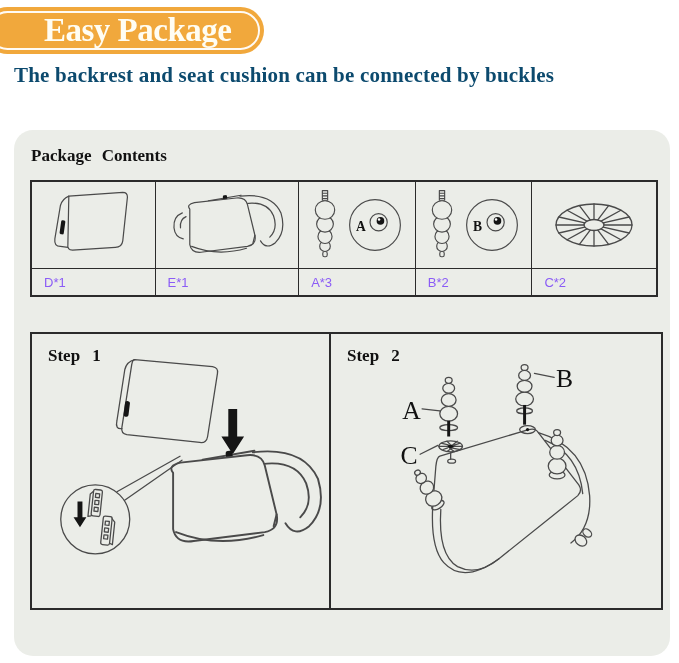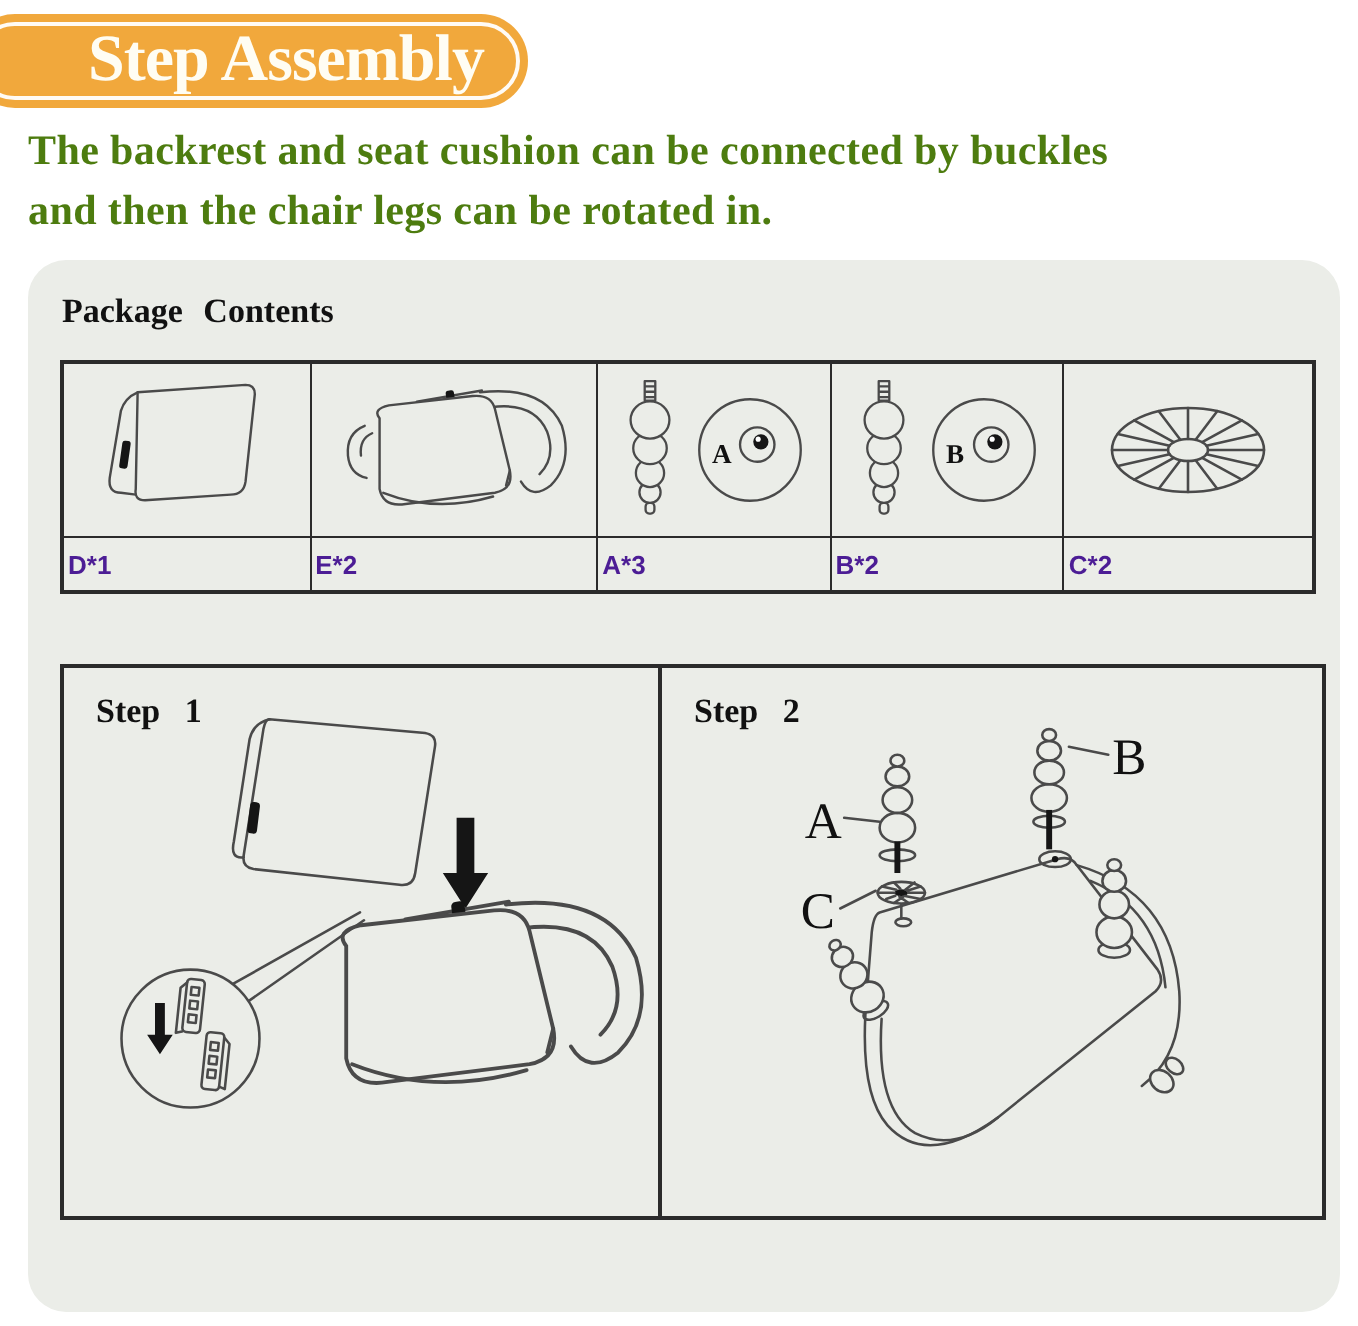--- a/index.html
+++ b/index.html
@@ -26,21 +26,21 @@
     position:absolute;inset:4px;border:2px solid rgba(255,255,255,.95);
     border-radius:21px;pointer-events:none;
   }
   .badge-label{
     position:relative;font-size:33px;font-weight:700;color:var(--badge-text);
     letter-spacing:-0.5px;white-space:nowrap;
   }
   
   .desc{
     position:absolute;left:14px;top:60px;width:660px;
-    font-size:21px;font-weight:700;line-height:30px;color:#4d7c0f;
+    font-size:21px;font-weight:700;line-height:30px;color:#0c4a6e;
     letter-spacing:0.2px;
   }
   
   .panel{
     position:absolute;left:14px;top:130px;width:656px;height:526px;
     background:var(--panel);border-radius:19px;
   }
   .panel-title{
     position:absolute;left:17px;top:16px;
     font-size:17px;font-weight:700;color:#111;word-spacing:6px;
@@ -53,22 +53,22 @@
     grid-template-columns:123fr 144fr 117fr 117fr 125fr;
     grid-template-rows:86px 27px;
     grid-auto-flow:column;
     background:var(--panel);
   }
   .cell{border-left:1.5px solid var(--border);}
   .parts-table > .cell:nth-child(-n+2){border-left:none;}
   .cell.art{display:flex;align-items:center;justify-content:center;gap:6px;}
   .cell.lbl{
     border-top:1.5px solid var(--border);
-    display:flex;align-items:center;padding-left:2px;
-    font-family:"Liberation Sans", sans-serif;font-size:13px;font-weight:700;color:#4c1d95;
+    display:flex;align-items:center;padding-left:12px;
+    font-family:"Liberation Sans", sans-serif;font-size:13px;font-weight:400;color:#8b5cf6;
   }
   
   .steps{position:absolute;left:16px;top:202px;display:flex;}
   .step-box{position:relative;height:278px;border:2px solid var(--border);}
   .step-box.one{width:301px;}
   .step-box.two{width:334px;margin-left:-2px;text-align:right;}
   .step-title{
     position:absolute;left:16px;top:12px;
     font-size:17px;font-weight:700;color:#111;word-spacing:8px;z-index:2;
   }
@@ -78,26 +78,25 @@
   svg .fl{fill:var(--panel);stroke:var(--line);stroke-width:1.3;}
   svg .dk{fill:#151515;stroke:none;}
   svg .callout{font-family:"Liberation Serif",serif;font-size:26px;fill:#111;}
   svg .marker-letter{font-family:"Liberation Serif",serif;font-size:15px;font-weight:700;fill:#111;}
 </style>
 </head>
 <body>
 
 <div class="badge">
   <div class="badge-outline"></div>
-  <span class="badge-label">Step Assembly</span>
+  <span class="badge-label">Easy Package</span>
 </div>
 
 <div class="desc">
   <span>The backrest and seat cushion can be connected by buckles</span><br>
-  <span>and then the chair legs can be rotated in.</span>
 </div>
 
 <div class="panel">
 
   <div class="panel-title">Package  Contents</div>
 
   <div class="parts-table">
 
     <div class="cell art">
       <svg width="112" height="80" viewBox="0 0 120 86">
@@ -112,21 +111,21 @@
       <svg width="136" height="80" viewBox="0 0 140 86">
         <path class="ln" d="M 50 17 L 85 11 M 52 24 L 88 18"></path>
         <rect class="dk" x="66" y="11" width="4.5" height="10" rx="1.5" transform="rotate(-8 68 16)"></rect>
         <path class="ln" d="M 84 12 Q 118 8 128 30 Q 134 50 122 62 Q 112 70 106 60"></path>
         <path class="ln" d="M 90 20 Q 113 17 120 33 Q 125 47 116 56"></path>
         <path class="ln" d="M 22 30 Q 12 34 13 46 Q 14 56 23 58 M 26 34 Q 19 37 20 46"></path>
         <path class="fl" d="M 30 26 Q 26 21 35 19 L 80 14 Q 90 13 92 21 L 100 54 Q 102 64 92 66 L 44 72 Q 32 74 30 64 Z"></path>
         <path class="ln" d="M 32 66 Q 60 77 91 68 M 100 54 L 98 62"></path>
       </svg>
     </div>
-    <div class="cell lbl">E*2</div>
+    <div class="cell lbl">E*1</div>
 
     <div class="cell art">
       <svg width="30" height="76" viewBox="0 0 34 84">
         <path class="ln" d="M 14 3 L 20 3 L 20 14 L 14 14 Z M 14 6 L 20 6 M 14 9 L 20 9 M 14 12 L 20 12"></path>
         <rect class="ln" x="14.5" y="72" width="5" height="6" rx="2"></rect>
         <ellipse class="fl" cx="17" cy="66" rx="6" ry="6"></ellipse>
         <ellipse class="fl" cx="17" cy="55" rx="8" ry="8"></ellipse>
         <ellipse class="fl" cx="17" cy="41" rx="9.5" ry="9"></ellipse>
         <ellipse class="fl" cx="17" cy="25" rx="11" ry="10.5"></ellipse>
       </svg>

